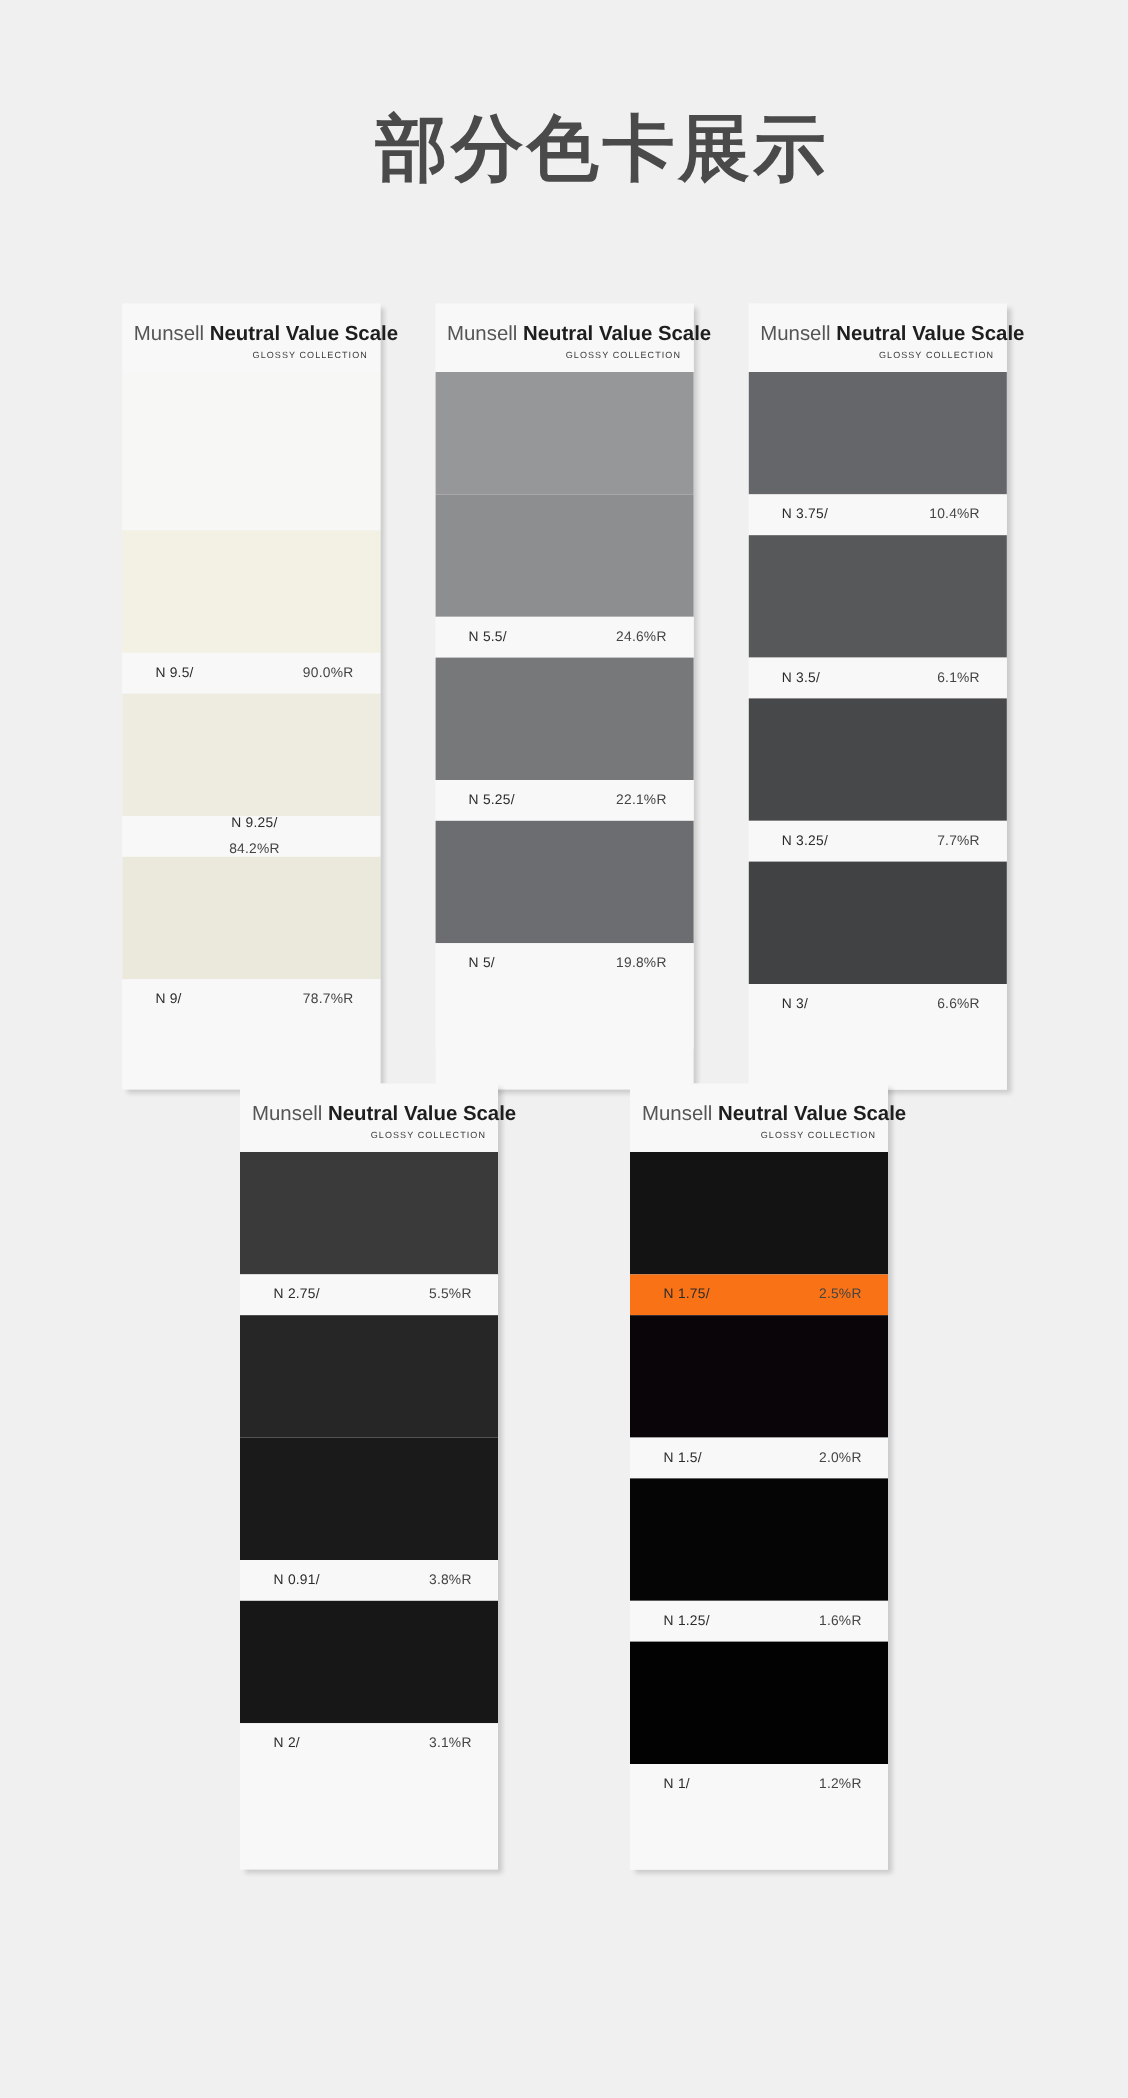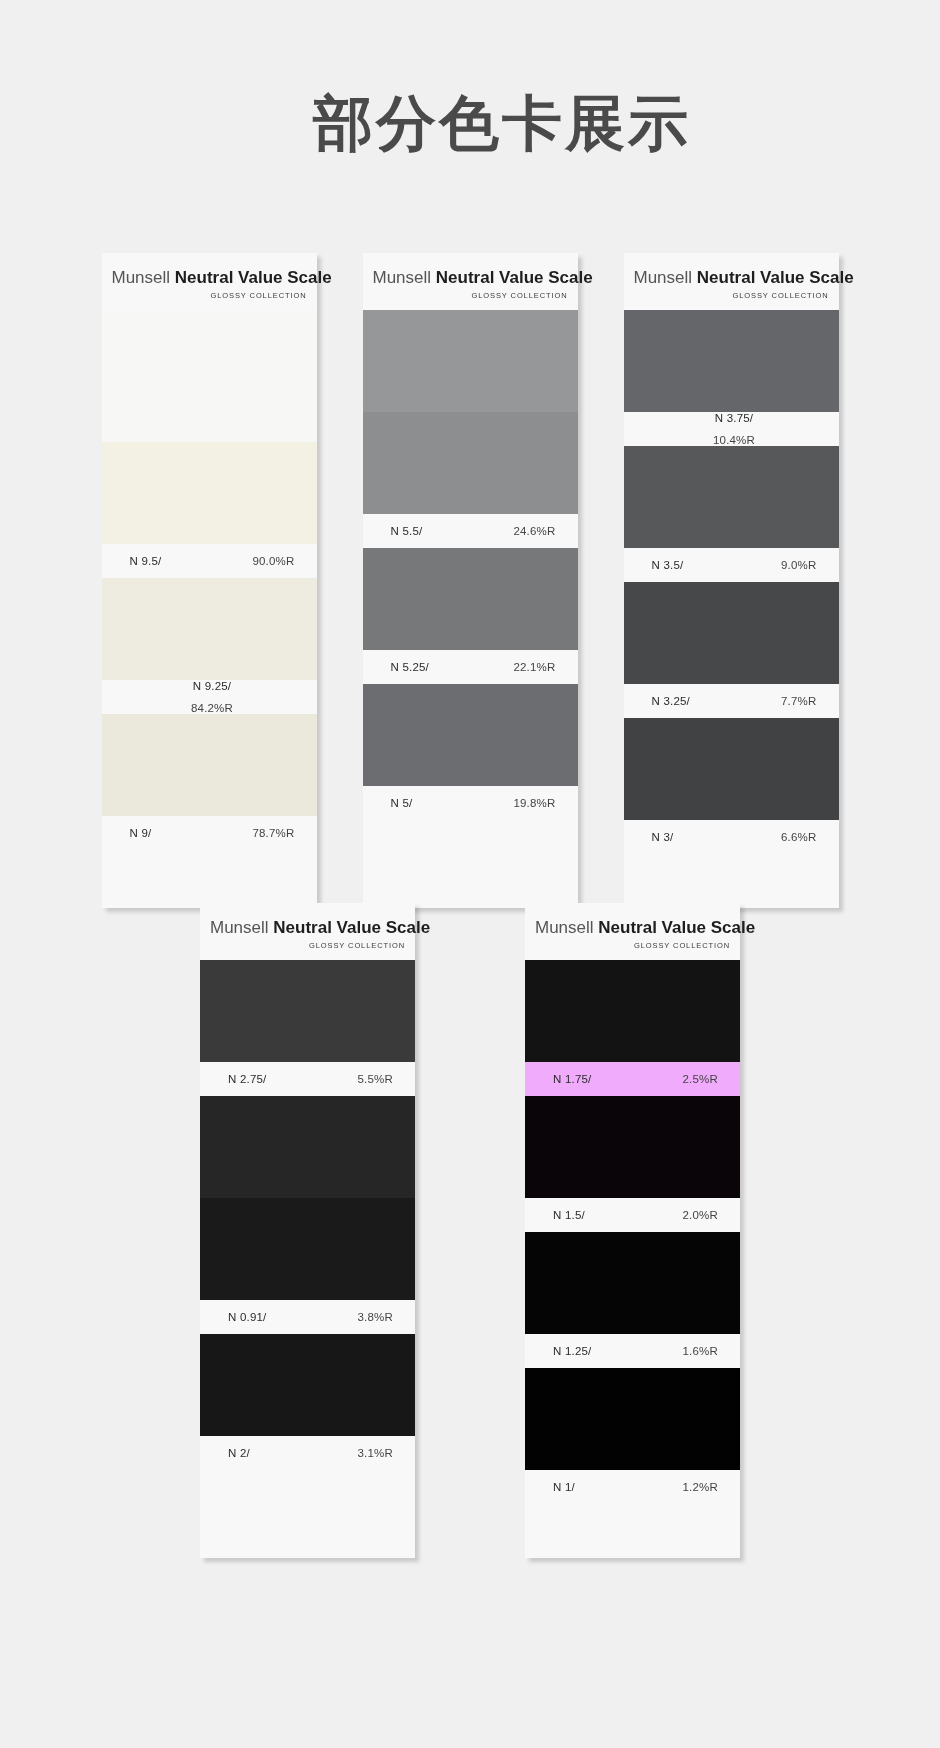--- a/index.html
+++ b/index.html
@@ -182,28 +182,28 @@
       <div class="card-footer" style="background: rgb(248, 248, 248);"></div>
     </div>
 
     <div class="card" style="background: rgb(248, 248, 248);">
       <div class="card-header" style="background: rgb(248, 248, 248);">
         <div class="brand-line"><span class="brand-light">Munsell </span><span class="brand-bold">Neutral Value Scale</span></div>
         <div class="collection-line">GLOSSY COLLECTION</div>
       </div>
       <div class="swatch-block">
         <div class="swatch" style="background-color: rgb(101, 102, 105);"></div>
-        <div class="swatch-label" style="background: rgb(248, 248, 248); flex-direction: column;">
+        <div class="swatch-label" style="background: rgb(248, 248, 248);">
           <span class="code">N 3.75/</span>
           <span class="refl">10.4%R</span>
         </div>
         <div class="swatch" style="background-color: rgb(87, 88, 90);"></div>
         <div class="swatch-label" style="background: rgb(248, 248, 248);">
           <span class="code">N 3.5/</span>
-          <span class="refl">9.0%R</span>
+          <span class="refl">6.1%R</span>
         </div>
         <div class="swatch" style="background-color: rgb(71, 72, 74);"></div>
         <div class="swatch-label" style="background: rgb(248, 248, 248);">
           <span class="code">N 3.25/</span>
           <span class="refl">7.7%R</span>
         </div>
         <div class="swatch" style="background-color: rgb(65, 66, 68);"></div>
         <div class="swatch-label" style="background: rgb(248, 248, 248);">
           <span class="code">N 3/</span>
           <span class="refl">6.6%R</span>
@@ -242,21 +242,21 @@
       <div class="card-footer" style="background: rgb(248, 248, 248);"></div>
     </div>
 
     <div class="card" style="background: rgb(248, 248, 248);">
       <div class="card-header" style="background: rgb(248, 248, 248);">
         <div class="brand-line"><span class="brand-light">Munsell </span><span class="brand-bold">Neutral Value Scale</span></div>
         <div class="collection-line">GLOSSY COLLECTION</div>
       </div>
       <div class="swatch-block">
         <div class="swatch" style="background-color: rgb(19, 19, 20);"></div>
-        <div class="swatch-label" style="background: #f0abfc; text-align: center;">
+        <div class="swatch-label" style="background: #f97316; text-align: center;">
           <span class="code">N 1.75/</span>
           <span class="refl">2.5%R</span>
         </div>
         <div class="swatch" style="background-color: rgb(10, 5, 9);"></div>
         <div class="swatch-label" style="background: rgb(248, 248, 248);">
           <span class="code">N 1.5/</span>
           <span class="refl">2.0%R</span>
         </div>
         <div class="swatch" style="background-color: rgb(5, 5, 5);"></div>
         <div class="swatch-label" style="background: rgb(248, 248, 248);">

